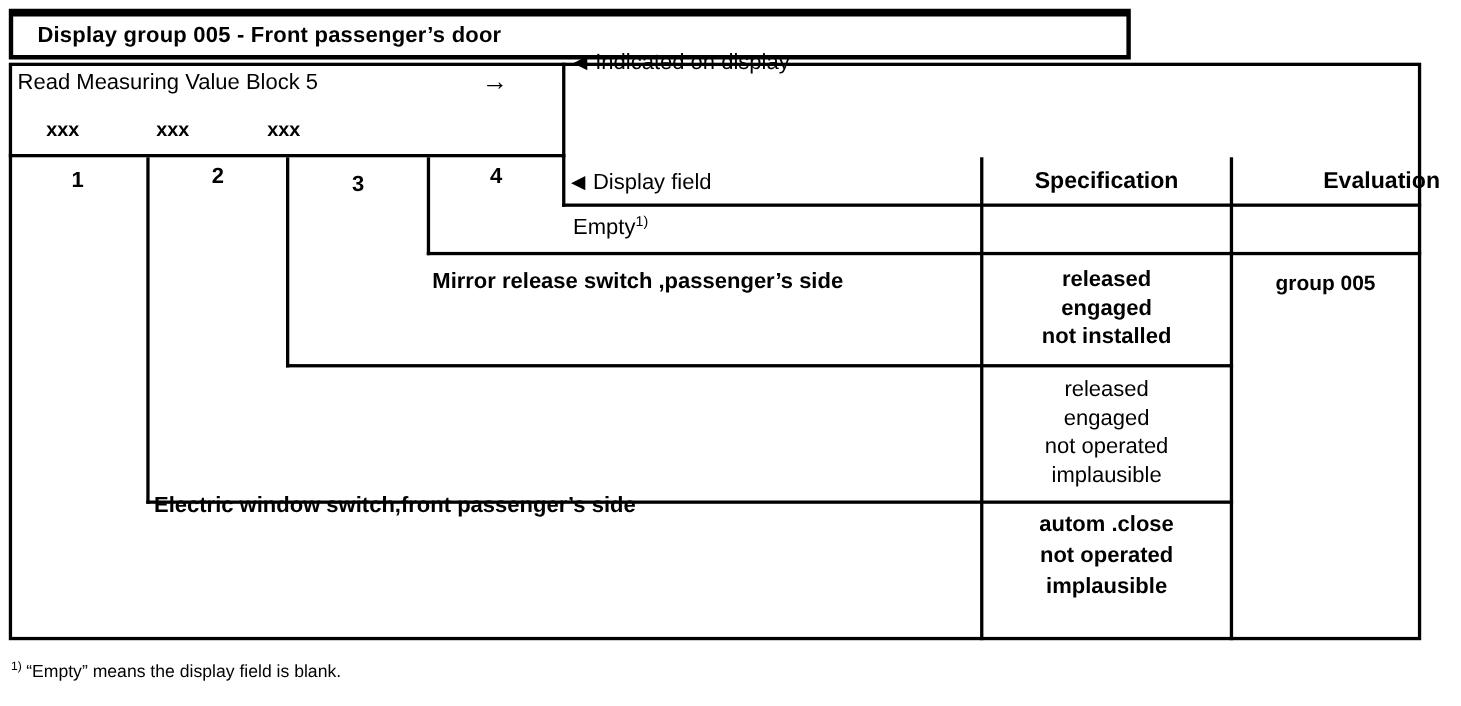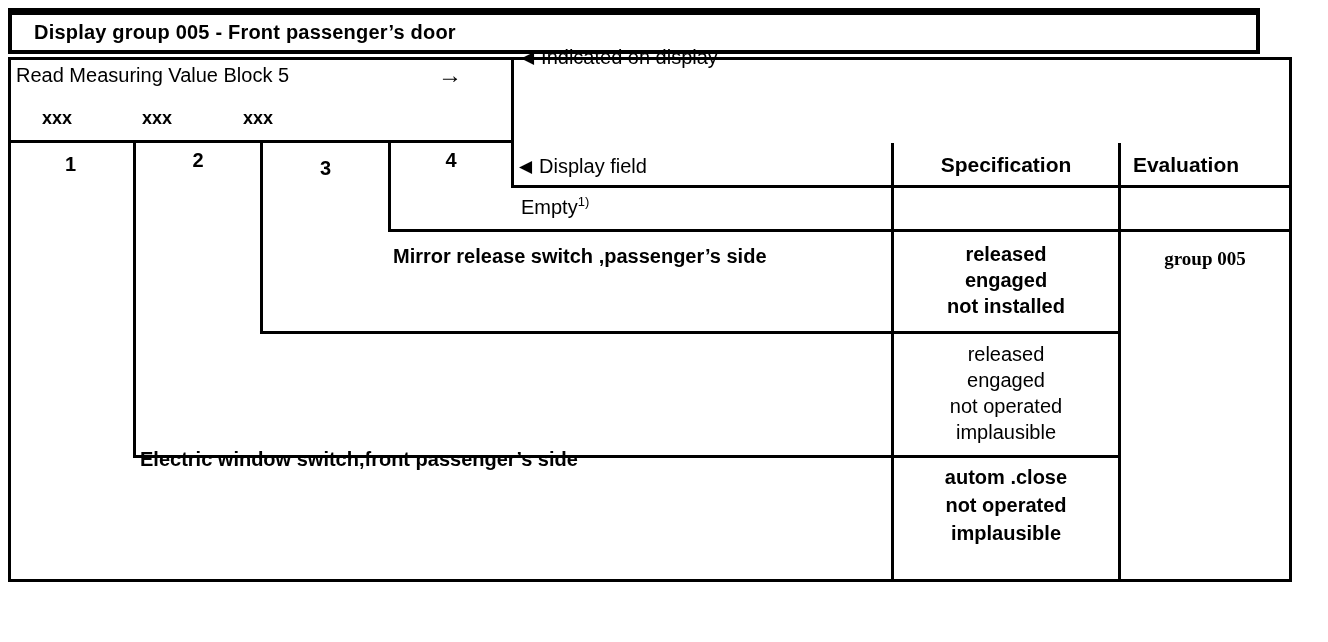--- a/index.html
+++ b/index.html
@@ -5,37 +5,37 @@
   * { margin:0; padding:0; box-sizing:border-box; }
   html,body { background:#ffffff; }
   .page {
     position:relative; width:1328px; height:642px;
     background:#ffffff; color:#000;
     font-family:"Liberation Sans","DejaVu Sans",sans-serif;
     overflow:hidden;
   }
   .ln { position:absolute; background:#000; }
   .title-box {
-    position:absolute; left:8px; top:8px; width:1252px; height:46px;
+    position:absolute; left:8px; top:8px; width:1020px; height:46px;
     border:4px solid #000; border-top-width:7px;
     display:flex; align-items:center; padding-left:22px;
     font-size:20px; font-weight:bold; letter-spacing:0.2px;
   }
   .main-box {
     position:absolute; left:8px; top:57px; width:1284px; height:525px;
     border:3px solid #000;
   }
   .txt { position:absolute; font-size:20px; white-space:nowrap; }
   .b { font-weight:bold; }
   .ctr { text-align:center; white-space:normal; }
   .marker { font-size:17px; margin-right:7px; position:relative; top:-1px; }
   sup { font-size:13px; line-height:0; vertical-align:super; }
   .speclines div { line-height:26px;text-align:center; }
   .spec3 div { line-height:28px; }
-  .serif { font-family:Liberation Serif, serif; font-weight:bold; font-size:19px; }
+  .serif { font-family:Liberation Sans, sans-serif; font-weight:bold; font-size:19px; }
   .footnote { position:absolute; left:10px; top:602px; font-size:16px; }
   .footnote sup { font-size:11px; }
   .footnote .ft-text { margin-left:4px; }
   .wrap2 div { line-height:28px; white-space:nowrap; }
 </style>
 </head>
 <body>
 
 <div class="page">
 
@@ -70,21 +70,21 @@
   <div class="txt b ctr" style="left:8px;width:125px;top:153px;">1</div>
   <div class="txt b ctr" style="left:136px;width:124px;top:149px;">2</div>
   <div class="txt b ctr" style="left:263px;width:125px;top:157px;">3</div>
   <div class="txt b ctr" style="left:391px;width:120px;top:149px;">4</div>
 
   <div class="txt" style="left:519px;top:155px;">
     <span class="marker">◀</span><span>Display field</span>
   </div>
 
   <div class="txt b ctr" style="left:894px;width:224px;top:153px;font-size:21px;">Specification</div>
-  <div class="txt b ctr" style="left:1116px;width:140px;top:153px;font-size:21px;">Evaluation</div>
+  <div class="txt b ctr" style="left:1186px;width:140px;top:153px;font-size:21px;">Evaluation</div>
 
   <div class="txt" style="left:521px;top:196px;">
     <span>Empty</span><sup>1)</sup>
   </div>
 
   <div class="txt b" style="left:393px;top:245px;">Mirror release switch ,passenger’s side</div>
   <div class="txt b ctr speclines" style="left:894px;width:224px;top:241px;">
     <div>released</div>
     <div>engaged</div>
     <div>not installed</div>
@@ -98,14 +98,17 @@
     <div>implausible</div>
   </div>
 
   <div class="txt b" style="left:140px;top:448px;">Electric window switch,front passenger’s side</div>
   <div class="txt b ctr spec3" style="left:894px;width:224px;top:463px;">
     <div>autom .close</div>
     <div>not operated</div>
     <div>implausible</div>
   </div>
 
+  <div class="footnote">
+    <sup>1)</sup><span class="ft-text">“Empty” means the display field is blank.</span>
+  </div>
 
 </div>
 
 </body></html>

